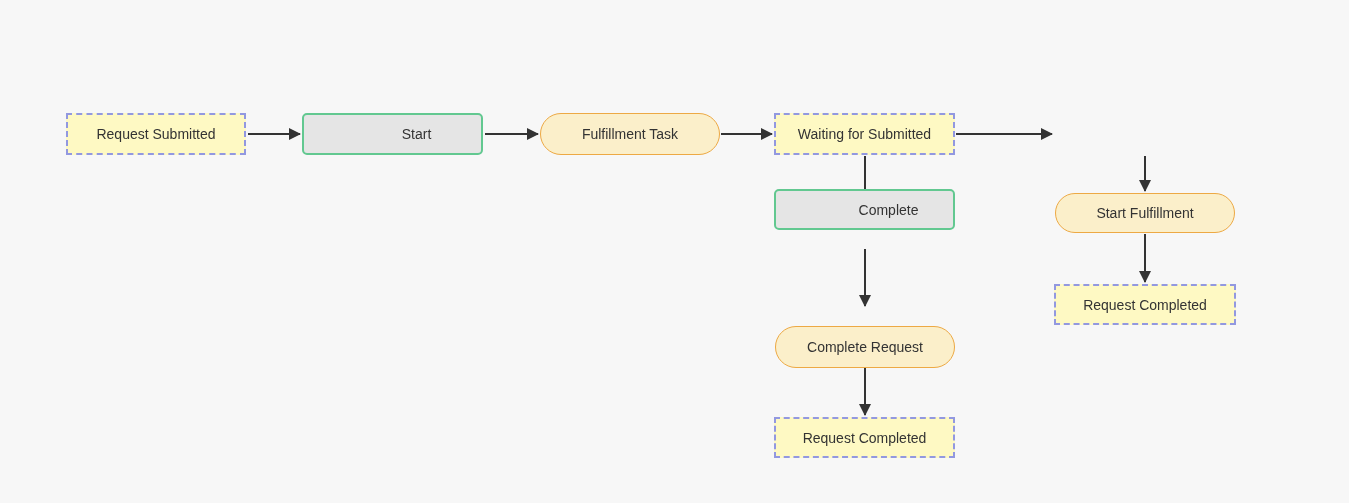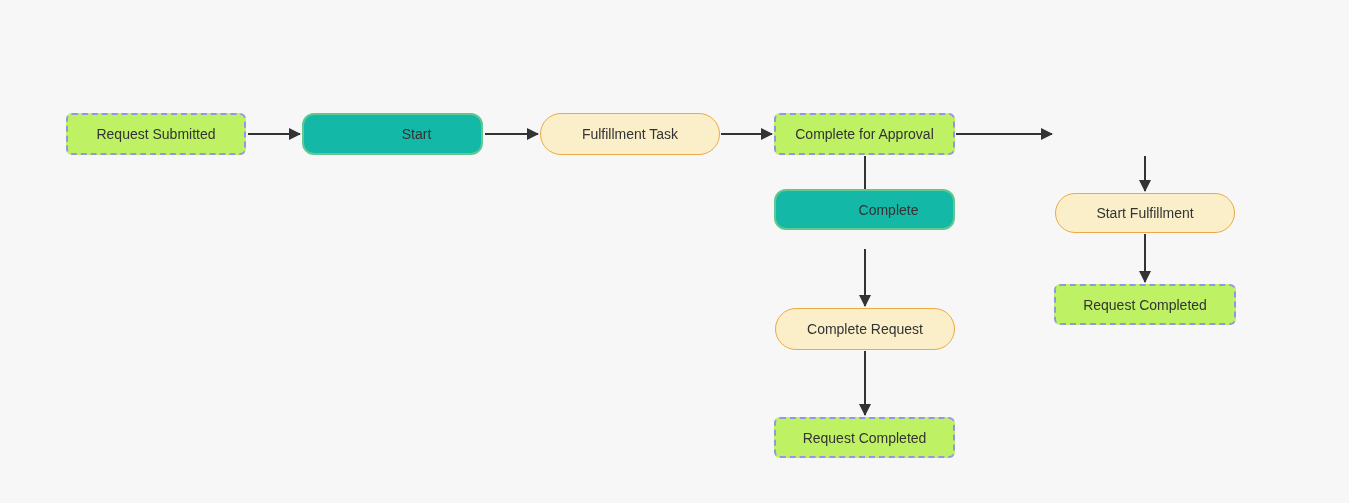--- a/index.html
+++ b/index.html
@@ -34,28 +34,28 @@
     font-size: 14px;
     color: #333333;
     text-align: center;
     cursor: pointer;
   }
   .node .label {
     padding: 0 8px;
     white-space: nowrap;
   }
   .node.state {
-    background: #bef264;
+    background: #fef9c3;
     border: 2px dashed #9298e0;
-    border-radius: 6px;
+    border-radius: 0;
   }
   .node.transition {
-    background: #14b8a6;
+    background: #e5e5e5;
     border: 2px solid #62c890;
-    border-radius: 12px;
+    border-radius: 5px;
     padding-left: 48px;
   }
   .node.task {
     background: #fbefca;
     border: 1.5px solid #eda944;
     border-radius: 21px;
   }
 </style>
 </head>
 <body>
@@ -85,29 +85,29 @@
 
   <div class="node transition" style="left:302px; top:113px; width:181px; height:42px;">
     <span class="label">Start</span>
   </div>
 
   <div class="node task" style="left:540px; top:113px; width:180px; height:42px;text-align:center;">
     <span class="label">Fulfillment Task</span>
   </div>
 
   <div class="node state" style="left:774px; top:113px; width:181px; height:42px;">
-    <span class="label">Complete for Approval</span>
+    <span class="label">Waiting for Submitted</span>
   </div>
 
 
   <div class="node transition" style="left:774px; top:189px; width:181px; height:41px;align-items:center;">
     <span class="label">Complete</span>
   </div>
 
-  <div class="node task" style="left:775px; top:308px; width:180px; height:42px;">
+  <div class="node task" style="left:775px; top:326px; width:180px; height:42px;">
     <span class="label">Complete Request</span>
   </div>
 
   <div class="node state" style="left:774px; top:417px; width:181px; height:41px;">
     <span class="label">Request Completed</span>
   </div>
 
   <div class="node task" style="left:1055px; top:193px; width:180px; height:40px;">
     <span class="label">Start Fulfillment</span>
   </div>

